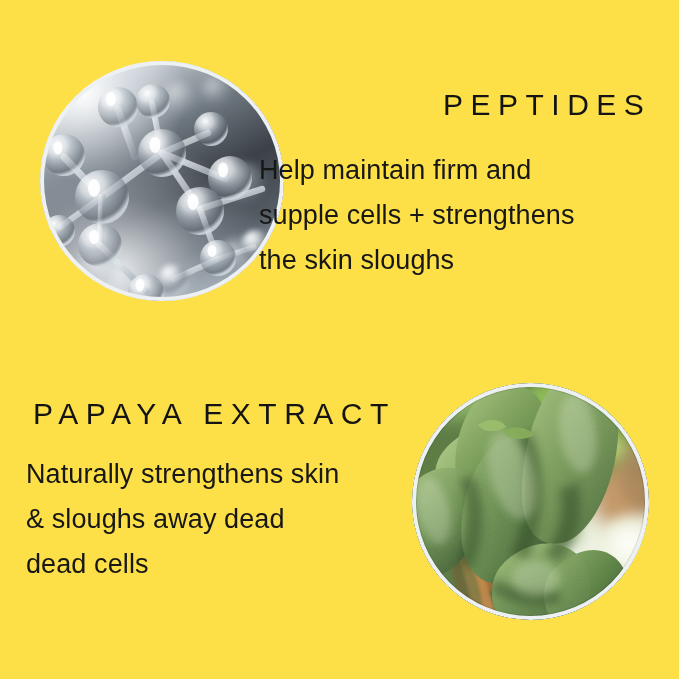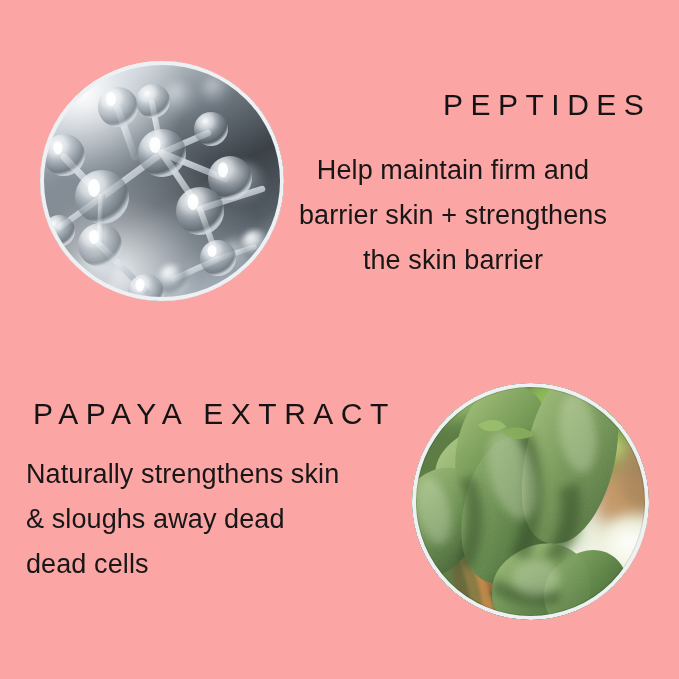--- a/index.html
+++ b/index.html
@@ -13,21 +13,21 @@
     position: relative;
     overflow: hidden;
     font-family: "Liberation Sans", sans-serif;
     color: #1a1a1a;
     -webkit-font-smoothing: antialiased;
   }
 
   .stage {
     position: absolute;
     inset: 0;
-    background: #fca5a5;
+    background: #fde047;
   }
 
   
   .media-circle {
     position: absolute;
     border-radius: 50%;
     overflow: hidden;
     background: #ffffff;
   }
   .media-circle .inner {
@@ -83,24 +83,24 @@
     position: absolute;
     font-weight: 300;
     font-size: 27px;
     line-height: 45px;
     color: #171717;
     letter-spacing: 0.1px;
   }
 
   #peptides-heading { left: 443px; top: 90px; }
   #peptides-body {
-    right: 26px;
+    right: 20px;
     top: 148px;
     width: 400px;
-    text-align: center;
+    text-align: left;
   }
 
   #papaya-heading { left: 33px; top: 399px; }
   #papaya-body {
     left: 26px;
     top: 452px;
     width: 372px;
     text-align: left;
   }
 </style>
@@ -193,22 +193,22 @@
         </g>
       </svg>
     </div>
     <div class="ring"></div>
   </div>
 
   <div class="heading" id="peptides-heading">PEPTIDES</div>
 
   <div class="body-text" id="peptides-body">
     <div>Help maintain firm and</div>
-    <div>barrier skin + strengthens</div>
-    <div>the skin barrier</div>
+    <div>supple cells + strengthens</div>
+    <div>the skin sloughs</div>
   </div>
 
   <div class="heading" id="papaya-heading">PAPAYA EXTRACT</div>
 
   <div class="body-text" id="papaya-body">
     <div>Naturally strengthens skin</div>
     <div>&amp; sloughs away dead</div>
     <div>dead cells</div>
   </div>
 

